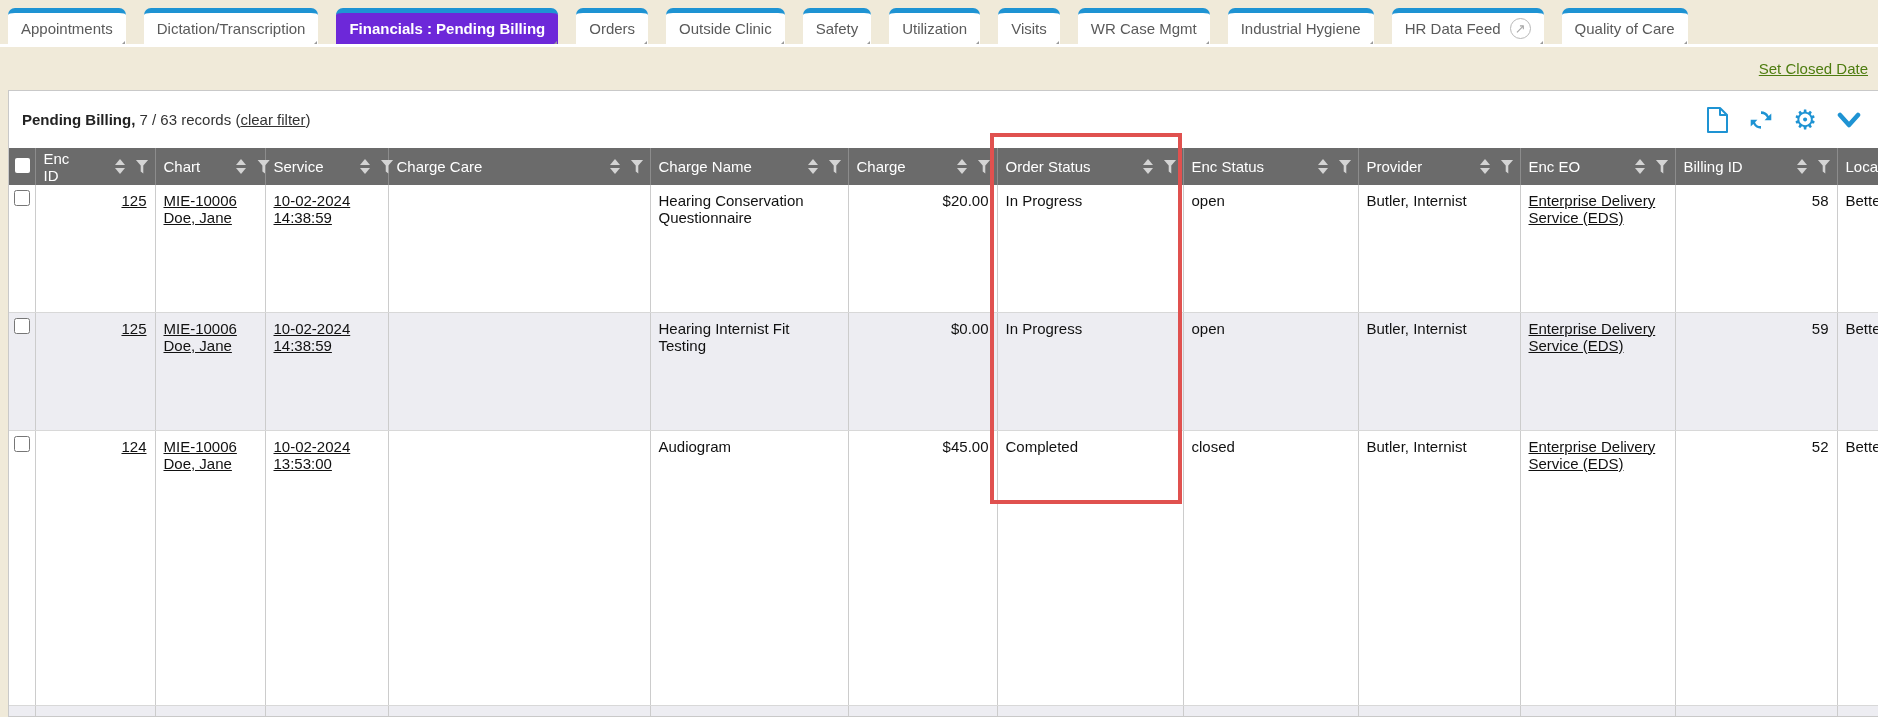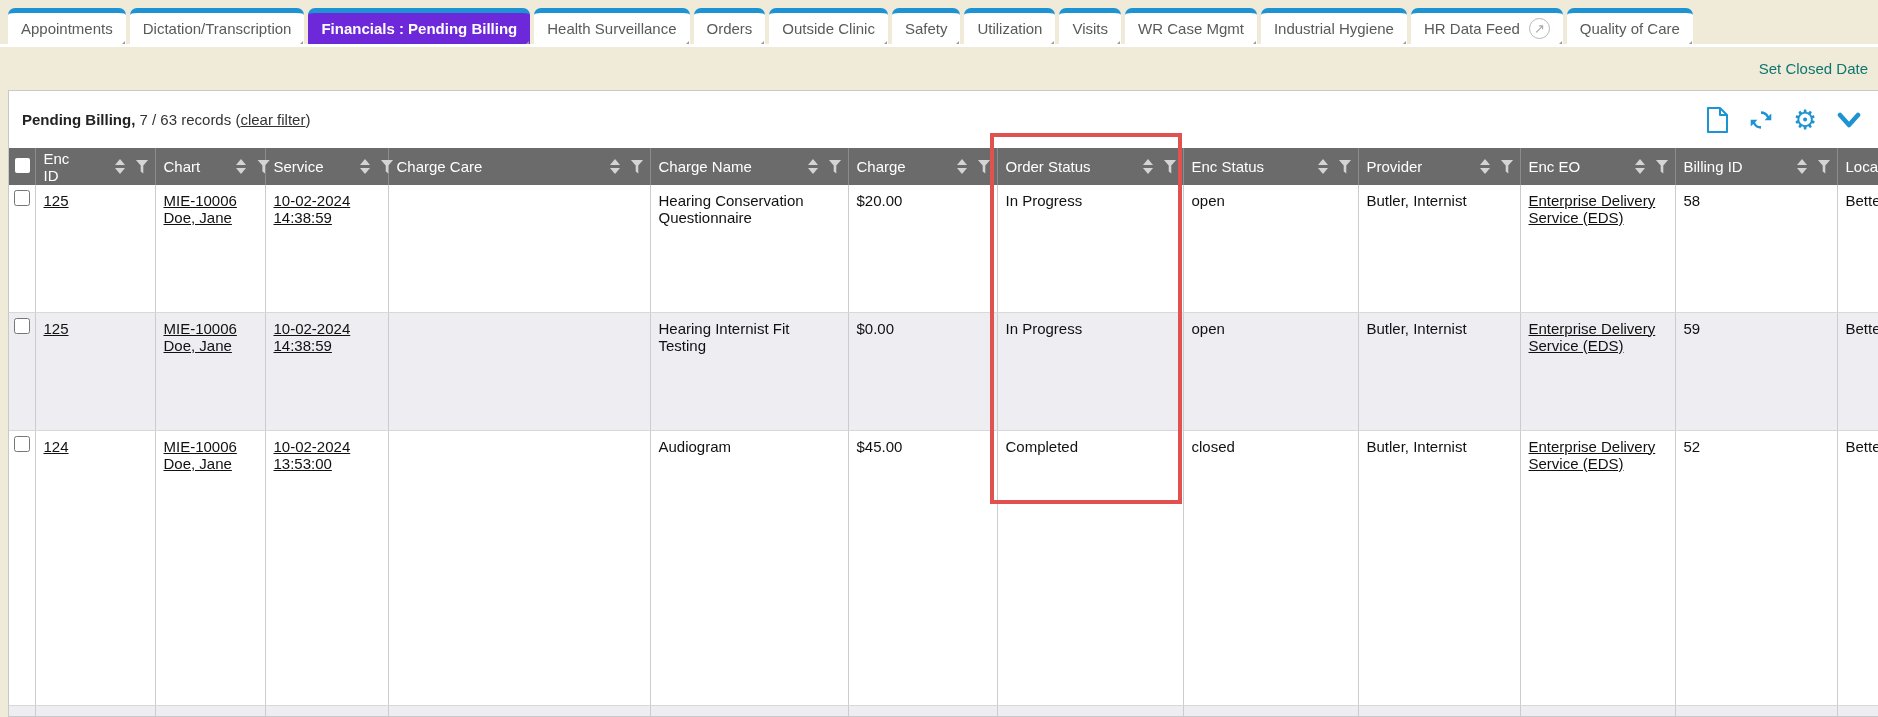--- a/index.html
+++ b/index.html
@@ -5,41 +5,41 @@
   * { box-sizing: border-box; }
   html,body { margin:0; padding:0; }
   body {
     width:1878px; height:717px; overflow:hidden; position:relative;
     background:#f0ead9;
     font-family:"Liberation Sans", sans-serif;
     -webkit-font-smoothing:antialiased;
   }
 
   
-  .tabbar { display:flex; gap:4px; padding:8px 0 0 8px; height:44px; align-items:stretch; overflow:hidden; }
+  .tabbar { display:flex; gap:18px; padding:8px 0 0 8px; height:44px; align-items:stretch; overflow:hidden; }
   .tab {
     position:relative; background:#fff; border-top:5px solid #1e93d3;
     border-radius:7px 7px 0 0; color:#5a5a5a; font-size:15px;
     padding:0 13px; display:flex; align-items:center; white-space:nowrap; cursor:pointer;
   }
   .tab::after {
     content:""; position:absolute; right:1px; bottom:-2px; width:0; height:0;
     border-left:5px solid transparent; border-bottom:5px solid #9a9a9a;
   }
   .tab.active { background:#6d28d9; border-top-color:#1e93d3; color:#fff; font-weight:bold; }
   .popout {
     width:21px; height:21px; border:1px solid #b8b8b8; border-radius:50%;
     color:#a8a8a8; display:inline-flex; align-items:center; justify-content:center;
     font-size:13px; margin-left:9px; font-weight:normal;
   }
   .tab-underline { height:3px; background:#fff; }
 
   
   .subbar { height:43px; display:flex; align-items:center; justify-content:flex-end; padding-right:10px; }
-  .subbar a { color:#0f766e; font-size:15px; cursor:pointer; }
+  .subbar a { color:#4d7c0f; font-size:15px; text-decoration:underline; cursor:pointer; }
 
   
   .panel {
     position:absolute; left:8px; top:90px; right:0; bottom:0;
     background:#fff; border:1px solid #c9c9c9; border-right:none; overflow:hidden;
   }
   .panel-header { height:57px; display:flex; align-items:center; justify-content:space-between; padding:0 16px 0 13px; }
   .ph-title { font-size:15px; color:#333; }
   .ph-title b { color:#222; }
   .ph-title a { color:#333; text-decoration:underline; cursor:pointer; }
@@ -65,21 +65,21 @@
   .funnel { width:13px; height:14px; background:#d4d4d4; cursor:pointer;
     clip-path:polygon(0 0,100% 0,60% 42%,60% 100%,40% 86%,40% 42%); }
   .hdr-check { width:15px; height:15px; background:#fff; border-radius:2px; display:inline-block; cursor:pointer; }
 
   tbody td {
     vertical-align:top; border-right:1px solid #cccccc; border-bottom:1px solid #d8d8d8;
     padding:7px 8px; font-size:15px; color:#111; background:#fff; overflow:hidden;
   }
   tbody tr.alt td { background:#ededf2; }
   tbody td a { color:#111; text-decoration:underline; cursor:pointer; }
-  td.num { }
+  td.num { text-align:right; }
   td.check { padding:5px 4px 0 5px; text-align:center; }
   td.check input { width:16px; height:16px; margin:0; }
   tr.r1 { height:127px; } tr.r2 { height:118px; } tr.r3 { height:275px; } tr.r4 { height:60px; }
 
   
   .highlight {
     position:absolute; left:990px; top:133px; width:192px; height:371px;
     border:4px solid #e0514f; z-index:9; pointer-events:none;
   }
 </style>
@@ -88,23 +88,20 @@
 
 <div class="tabbar">
   <div class="tab">
       <span>Appointments</span>
     </div>
   <div class="tab">
       <span>Dictation/Transcription</span>
     </div>
   <div class="tab active">
       <span>Financials : Pending Billing</span>
-    </div>
-  <div class="tab">
-      <span>Health Surveillance</span>
     </div>
   <div class="tab">
       <span>Orders</span>
     </div>
   <div class="tab">
       <span>Outside Clinic</span>
     </div>
   <div class="tab">
       <span>Safety</span>
     </div>

